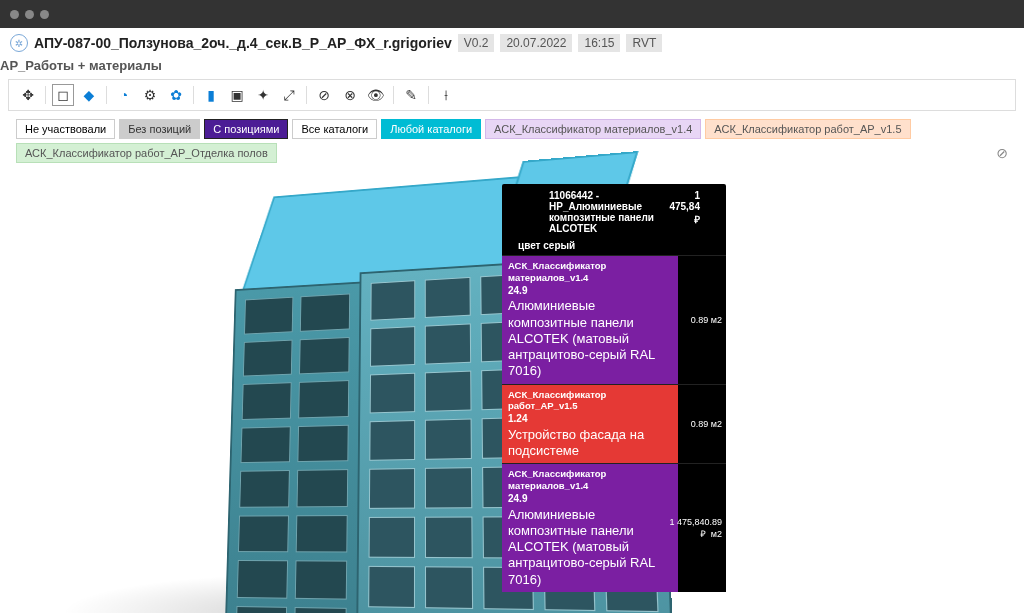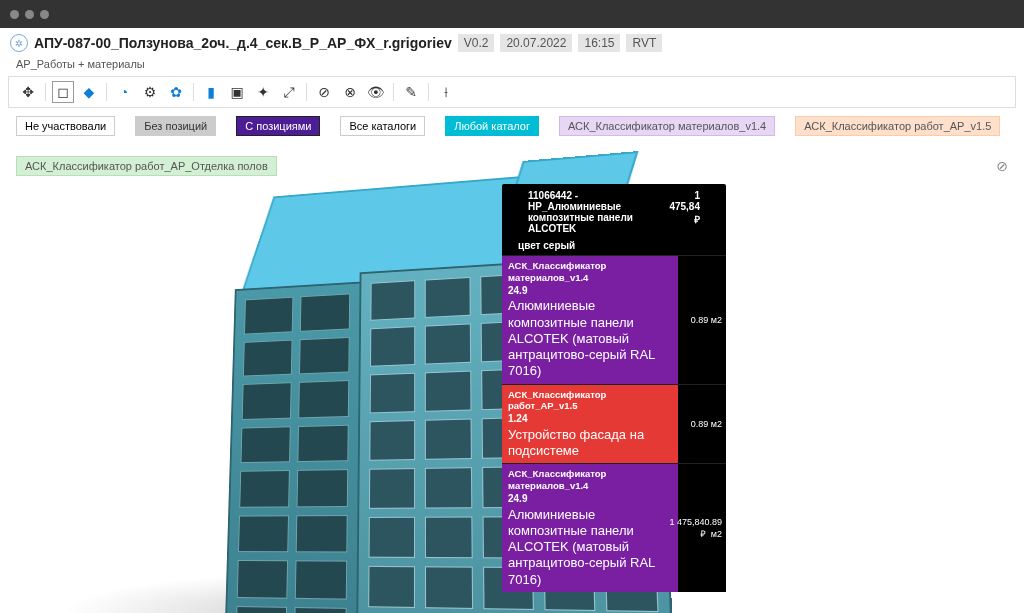--- a/index.html
+++ b/index.html
@@ -7,29 +7,29 @@
 
 .titlebar { height: 28px; background: #333; display: flex; align-items: center; padding: 0 10px; }
 .titlebar .dots { display: flex; gap: 6px; }
 .titlebar .dot { width: 9px; height: 9px; border-radius: 50%; background: #888; }
 
 .header { display: flex; align-items: center; padding: 6px 10px; gap: 6px; font-size: 14px; }
 .header .logo { width: 18px; height: 18px; border-radius: 50%; border: 1px solid #7aa8d8; display: inline-flex; align-items: center; justify-content: center; color: #7aa8d8; font-size: 10px; }
 .header .title { font-weight: bold; color: #222; }
 .header .badge { background: #e5e5e5; color: #555; padding: 2px 6px; font-size: 12px; }
 
-.subtitle { padding: 0 16px 4px; font-size: 11px; color: #555; }
+.subtitle { padding: 0 0 4px; font-size: 13px; color: #555; font-weight: bold; }
 
 .toolbar { display: flex; align-items: center; gap: 4px; padding: 4px 8px; border: 1px solid #ddd; margin: 2px 8px 4px; }
 .toolbar .tool { width: 22px; height: 22px; display: flex; align-items: center; justify-content: center; font-size: 14px; color: #333; cursor: pointer; border: 1px solid transparent; }
 .toolbar .tool.boxed { border: 1px solid #999; }
 .toolbar .tool.blue { color: #0b7ed6; }
 .toolbar .sep { width: 1px; height: 18px; background: #ddd; margin: 0 2px; }
 
-.filters { display: flex; align-items: center; gap: 20px; padding: 4px 8px; margin: 0 8px 6px; flex-wrap: wrap; }
+.filters { display: flex; align-items: center; gap: 4px; padding: 4px 8px; margin: 0 8px 6px; flex-wrap: wrap; }
 .filters .chip { padding: 3px 8px; font-size: 11px; border: 1px solid #ccc; cursor: pointer; white-space: nowrap; }
 .chip.gray-active { background: #ccc; color: #333; }
 .chip.dark { background: #4c1d95; color: #fff; border-color: #222; }
 .chip.cyan { background: #00bcd4; color: #fff; border-color: #00bcd4; }
 .chip.purple { background: #e8d6f5; color: #555; border-color: #d4b8ea; }
 .chip.orange { background: #ffe0cc; color: #555; border-color: #ffcba3; }
 .chip.green { background: #d4f0d4; color: #555; border-color: #b8e0b8; }
 .filters .end-icon { margin-left: auto; color: #888; font-size: 14px; cursor: pointer; }
 
 .viewport { position: absolute; left: 0; right: 0; top: 144px; bottom: 0; overflow: hidden; }
@@ -41,21 +41,21 @@
 .facade-left { position: absolute; left: 18px; top: 100px; width: 140px; height: 380px; background: linear-gradient(#4a99a8,#3c7f8d); border: 2px solid #2d6470; }
 .facade-right { position: absolute; left: 156px; top: 90px; width: 300px; height: 400px; background: linear-gradient(#63b1c0,#4a8f9d); border: 2px solid #2d6470; }
 .windows { position: absolute; inset: 10px; display: grid; grid-template-columns: repeat(5, 1fr); grid-template-rows: repeat(8, 1fr); gap: 8px 10px; }
 .windows div { background: #2d5560; border: 1px solid #97c5ce; }
 .windows-left { position: absolute; inset: 10px; display: grid; grid-template-columns: repeat(2, 1fr); grid-template-rows: repeat(8, 1fr); gap: 8px 8px; }
 .windows-left div { background: #234850; border: 1px solid #6fa3ad; }
 .shadow { position: absolute; left: 60px; bottom: -40px; width: 520px; height: 80px; background: radial-gradient(ellipse, rgba(0,0,0,0.18), transparent 70%); }
 
 
 .tooltip { position: absolute; left: 502px; top: 40px; width: 224px; background: #000; color: #fff; font-size: 10px; border-radius: 2px; }
-.tt-head { padding: 6px 26px; display: flex; justify-content: flex-start; }
+.tt-head { padding: 6px 26px; display: flex; justify-content: flex-start; margin-left: 21px; }
 .tt-head .left { max-width: 150px; }
 .tt-head .right { text-align: right; font-weight: bold; }
 .tt-sub { padding: 0 16px 4px; font-weight: bold; }
 .tt-row { display: flex; border-top: 1px solid #222; }
 .tt-block { padding: 4px 6px; flex: 1; line-height: 1.25; }
 .tt-block.purple { background: #7b1fa2; }
 .tt-block.red { background: #e53935; }
 .tt-metric { width: 48px; background: #000; display: flex; flex-direction: column; align-items: flex-end; justify-content: center; padding: 2px 4px; font-size: 9px; }
 .tt-block .name { font-weight: bold; font-size: 9.5px; }
 .tt-block .code { font-weight: bold; font-size: 10px; margin: 1px 0; }
@@ -105,21 +105,21 @@
   <span class="tool">✎</span>
   <span class="sep"></span>
   <span class="tool">⟊</span>
 </div>
 
 <div class="filters">
   <span class="chip">Не участвовали</span>
   <span class="chip gray-active">Без позиций</span>
   <span class="chip dark">С позициями</span>
   <span class="chip">Все каталоги</span>
-  <span class="chip cyan">Любой каталог</span>
+  <span class="chip cyan">Любой каталоги</span>
   <span class="chip purple">АСК_Классификатор материалов_v1.4</span>
   <span class="chip orange">АСК_Классификатор работ_АР_v1.5</span>
   <span class="chip green">АСК_Классификатор работ_АР_Отделка полов</span>
   <span class="end-icon">⊘</span>
 </div>
 
 <div class="viewport">
   <div class="shadow"></div>
   <div class="building">
     <div class="roof"></div>

